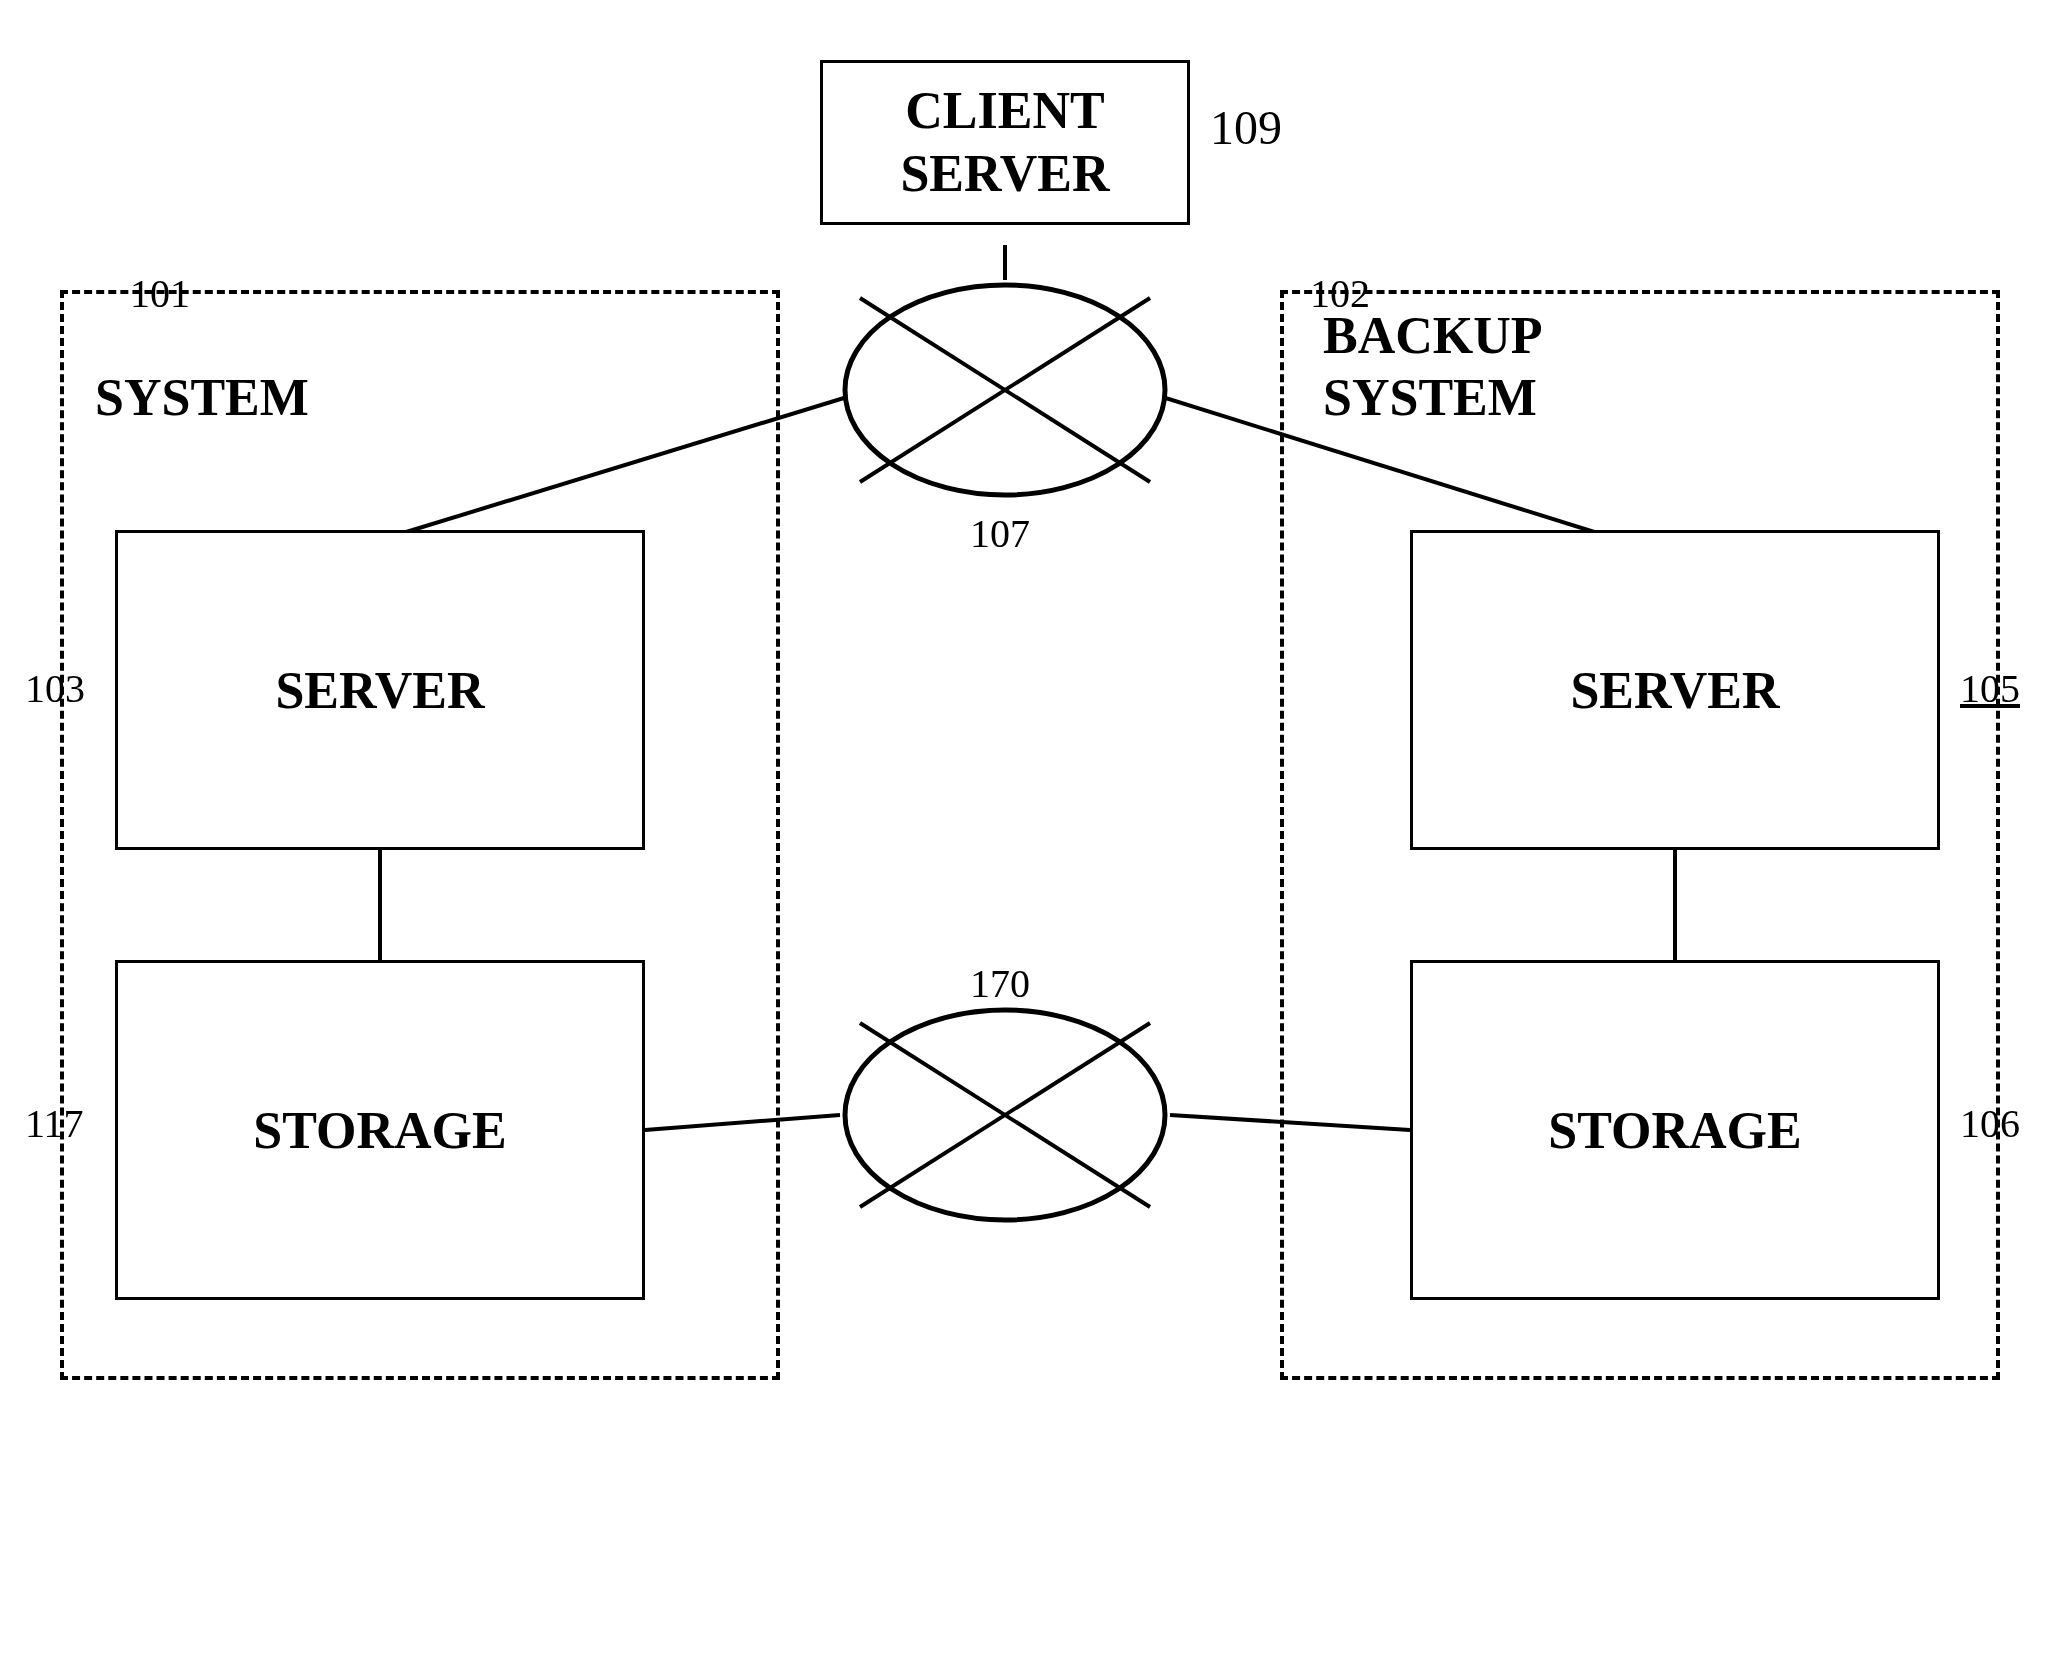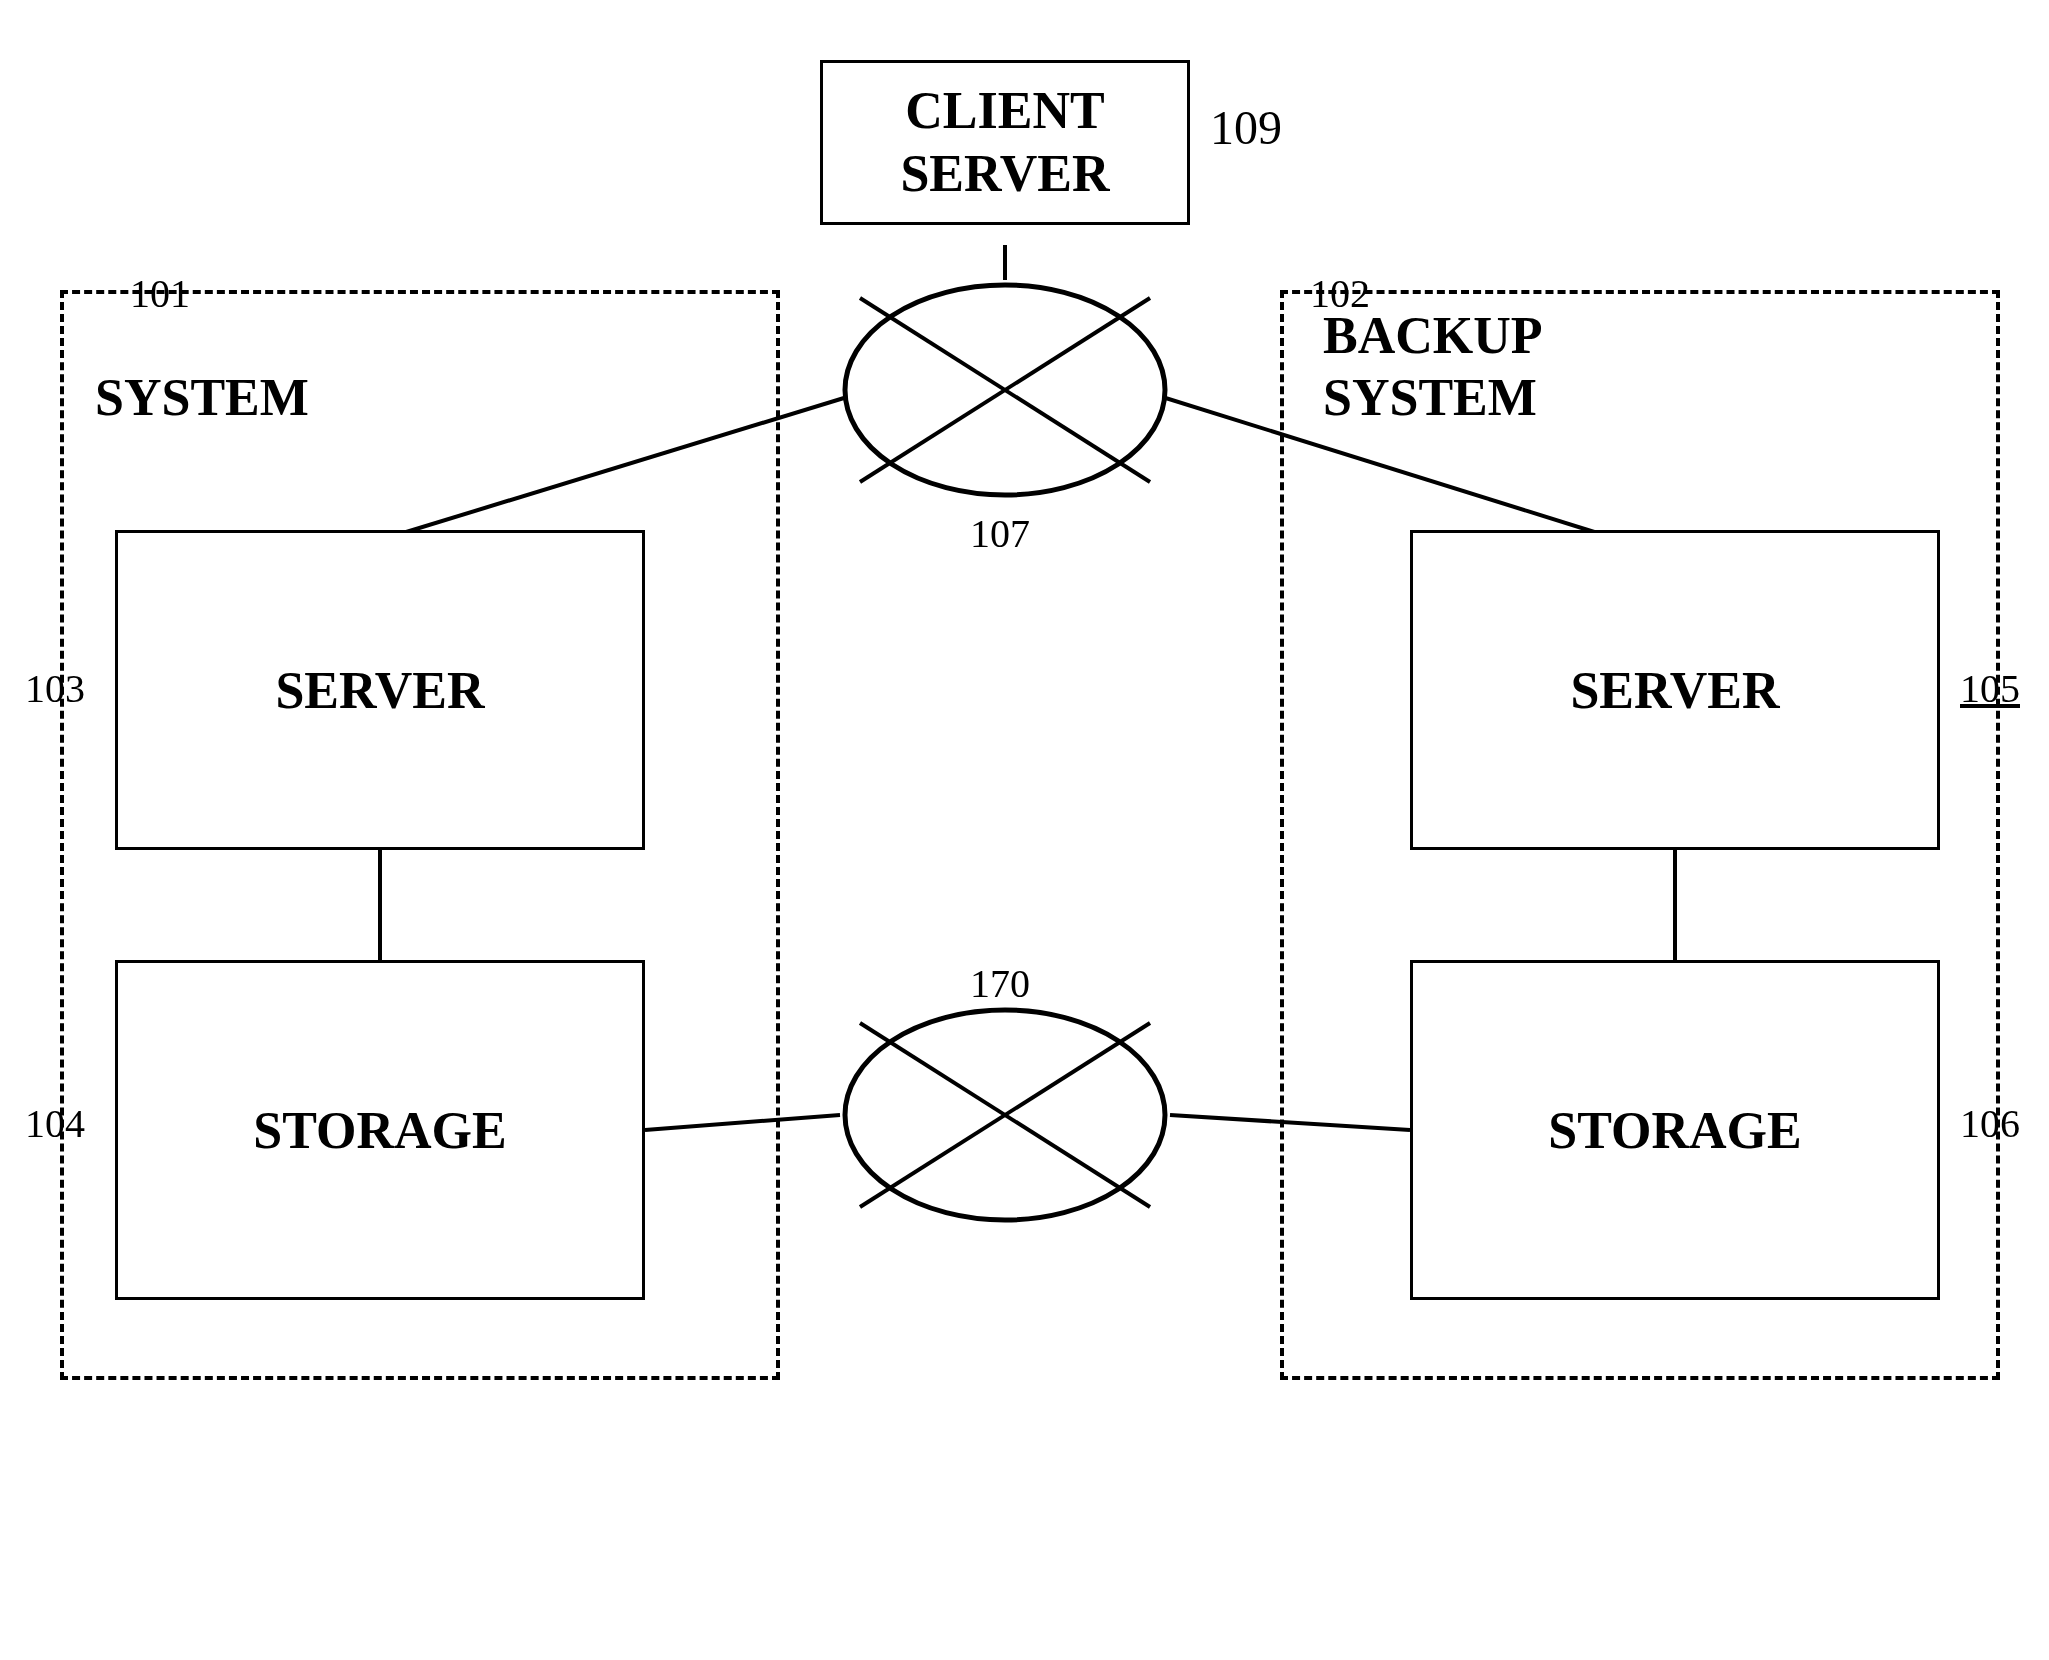--- a/index.html
+++ b/index.html
@@ -303,21 +303,21 @@
   <div class="server-primary-box">
     <span class="server-primary-label">SERVER</span>
   </div>
 
   <div class="label-103">103</div>
 
   <div class="storage-primary-box">
     <span class="storage-primary-label">STORAGE</span>
   </div>
 
-  <div class="label-104">104</div>
+  <div class="label-104">117</div>
 
   <div class="backup-system-box"></div>
 
   <div class="backup-system-label">
     <span>BACKUP</span><br>
     <span>SYSTEM</span>
   </div>
 
   <div class="label-102">102</div>
 

